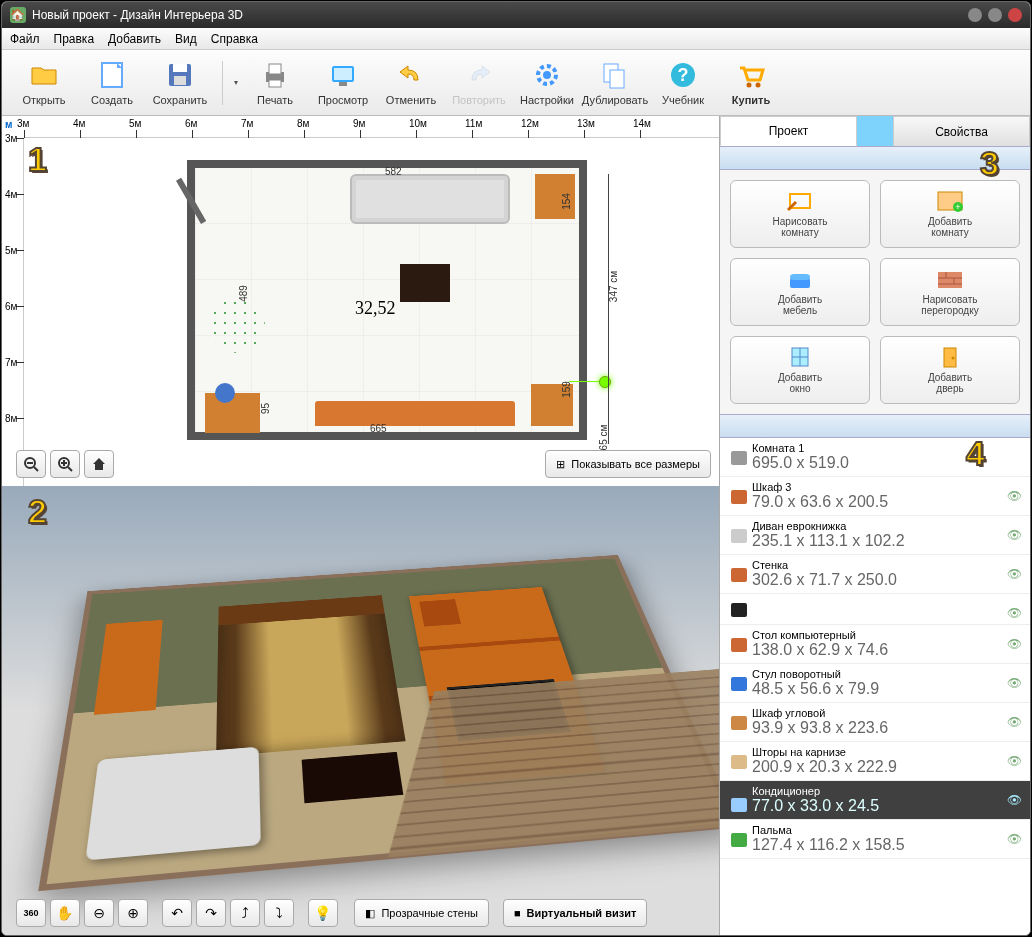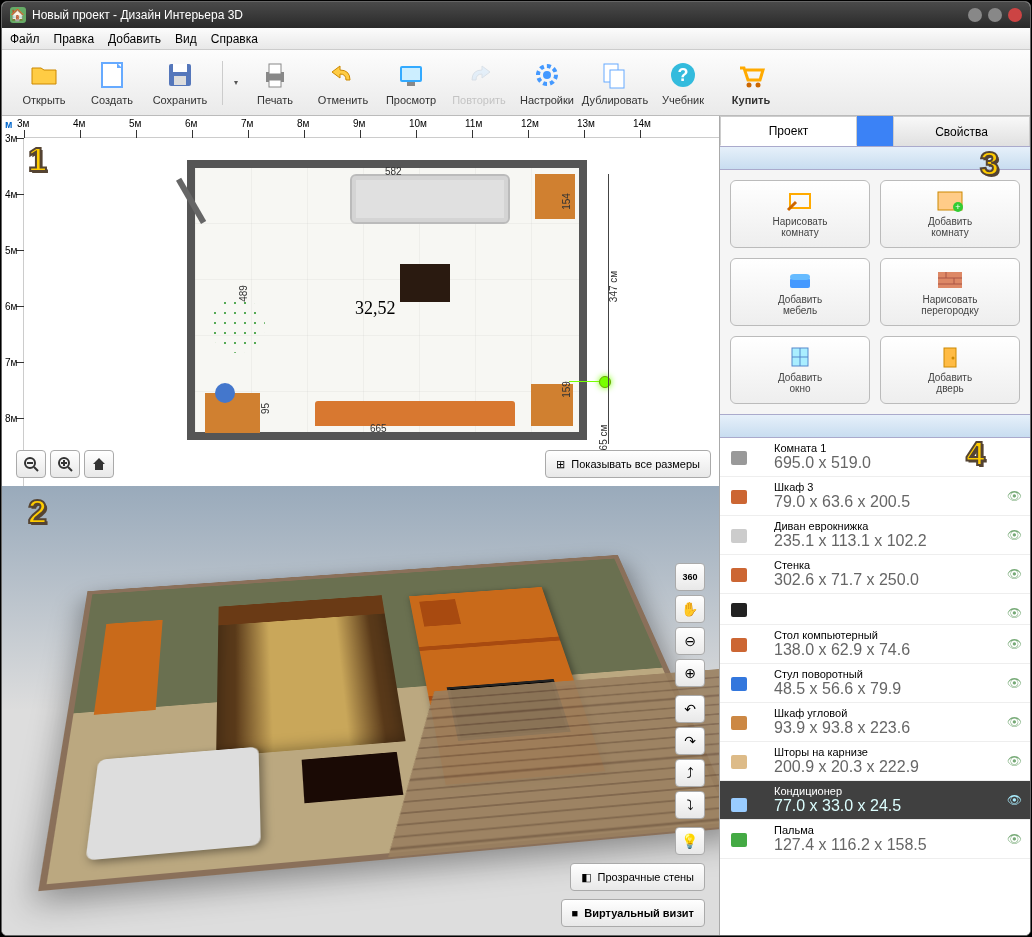--- a/index.html
+++ b/index.html
@@ -82,36 +82,36 @@
 .shelf3d div { position:absolute; background:#a84a10; }
 .tv3d { position:absolute; top:180px; left:370px; width:110px; height:70px; background:#000; border:3px solid #222; }
 .sofa3d { position:absolute; bottom:20px; left:30px; width:150px; height:110px; background:#ddd; border-radius:8px; box-shadow: 3px 3px 8px rgba(0,0,0,.4); }
 .table3d { position:absolute; bottom:60px; left:220px; width:90px; height:50px; background:#1a0a05; }
 .desk3d-l { position:absolute; top:50px; left:20px; width:60px; height:130px; background:#c96a1a; }
 .brick-wall { position:absolute; right:-3px; bottom:-3px; top:50%; width:52%;
   background: repeating-linear-gradient(180deg, #9a8060 0 10px, #7a6048 10px 12px),
               repeating-linear-gradient(90deg, #9a8060 0 22px, #7a6048 22px 24px);
   transform: skewX(-20deg); transform-origin: bottom right; opacity:0.9; }
 
-.v3-toolbar { position:absolute; left:14px; bottom:8px; right:14px; display:flex; align-items:flex-end; gap:4px;flex-direction:column; }
+.v3-toolbar { position:absolute; left:14px; bottom:8px; right:14px; display:flex; align-items:flex-end; gap:4px; }
 .transparent-walls { height:28px; background:linear-gradient(#fff,#e8e8e8); border:1px solid #aaa; border-radius:4px; font-size:11px; padding:0 10px; display:flex; align-items:center; gap:6px; cursor:pointer; }
 .virtual-tour { height:28px; background:linear-gradient(#fff,#e8e8e8); border:1px solid #aaa; border-radius:4px; font-size:11px; padding:0 10px; display:flex; align-items:center; gap:6px; cursor:pointer; font-weight:bold; }
 
 
-.tabs { display:flex; height:30px; background:#3b82f6;gap:36px; }
+.tabs { display:flex; height:30px; background:#7dd3fc;gap:36px; }
 .tab { flex:1; display:flex; align-items:center; justify-content:center; font-size:12px; border:1px solid #ccc; border-bottom:none; background:linear-gradient(#f8f8f8,#e0e0e0); cursor:pointer; }
 .tab.active { background:#fff; border-bottom:1px solid #fff; }
 .section-head { height:24px; background: linear-gradient(#e6f0fa,#c8ddf0); border-top:1px solid #aac; border-bottom:1px solid #aac; font-size:11px; color:#888; padding:4px 10px; }
 
 .action-grid { padding:10px; display:grid; grid-template-columns:1fr 1fr; gap:10px; }
 .act { height:68px; background:linear-gradient(#fff,#eee); border:1px solid #bbb; border-radius:6px; display:flex; flex-direction:column; align-items:center; justify-content:center; font-size:10px; cursor:pointer; color:#444; }
 .act-ico { width:28px; height:22px; margin-bottom:4px; }
 
 .object-list { flex:1; overflow-y:scroll; background:#fff; }
-.obj { display:flex; align-items:center; padding:4px 8px; border-bottom:1px solid #eee; font-size:11px; gap:24px; cursor:pointer; position:relative; }
+.obj { display:flex; align-items:center; padding:4px 8px; border-bottom:1px solid #eee; font-size:11px; gap:2px; cursor:pointer; position:relative; }
 .obj.selected { background:#404040; color:#fff;align-items:flex-end; }
 .obj-ico { width:22px; height:22px; flex:0 0 22px; display:flex; align-items:center; justify-content:center; }
 .obj-txt { flex:1; }
 .obj-name { font-weight:normal; }
 .obj-dim { font-size:16px; color:#666; }
 .obj.selected .obj-dim { color:#dff; }
 .eye { position:absolute; right:8px; top:12px; font-size:12px; color:#7a7; }
 .obj.selected .eye { color:#aef; }
 
 ::-webkit-scrollbar { width:16px; }
@@ -177,34 +177,34 @@
             <rect x="6" y="12" width="18" height="10" fill="#888"></rect>
             <rect x="9" y="4" width="12" height="10" fill="#fff" stroke="#888"></rect>
             <rect x="9" y="20" width="12" height="7" fill="#fff" stroke="#888"></rect>
           </svg>
         </div>
         <span>Печать</span>
       </div>
       <div class="tool-btn">
         <div class="ico">
           <svg width="30" height="30">
-            <path d="M22 20 Q22 10 12 10 L12 6 L4 12 L12 18 L12 14 Q18 14 18 20 Z" fill="#fc4" stroke="#c80"></path>
-          </svg>
-        </div>
-        <span>Отменить</span>
-      </div>
-      <div class="tool-btn">
-        <div class="ico">
-          <svg width="30" height="30">
             <rect x="4" y="6" width="22" height="16" fill="#3af" rx="2"></rect>
             <rect x="6" y="8" width="18" height="12" fill="#cef"></rect>
             <rect x="11" y="22" width="8" height="4" fill="#888"></rect>
           </svg>
         </div>
         <span>Просмотр</span>
+      </div>
+      <div class="tool-btn">
+        <div class="ico">
+          <svg width="30" height="30">
+            <path d="M22 20 Q22 10 12 10 L12 6 L4 12 L12 18 L12 14 Q18 14 18 20 Z" fill="#fc4" stroke="#c80"></path>
+          </svg>
+        </div>
+        <span>Отменить</span>
       </div>
       <div class="tool-btn" style="opacity: 0.5;">
         <div class="ico">
           <svg width="30" height="30" opacity=".4">
             <path d="M8 20 Q8 10 18 10 L18 6 L26 12 L18 18 L18 14 Q12 14 12 20 Z" fill="#9cf" stroke="#68a"></path>
           </svg>
         </div>
         <span style="color: rgb(153, 153, 153);">Повторить</span>
       </div>
       <div class="tool-btn">

